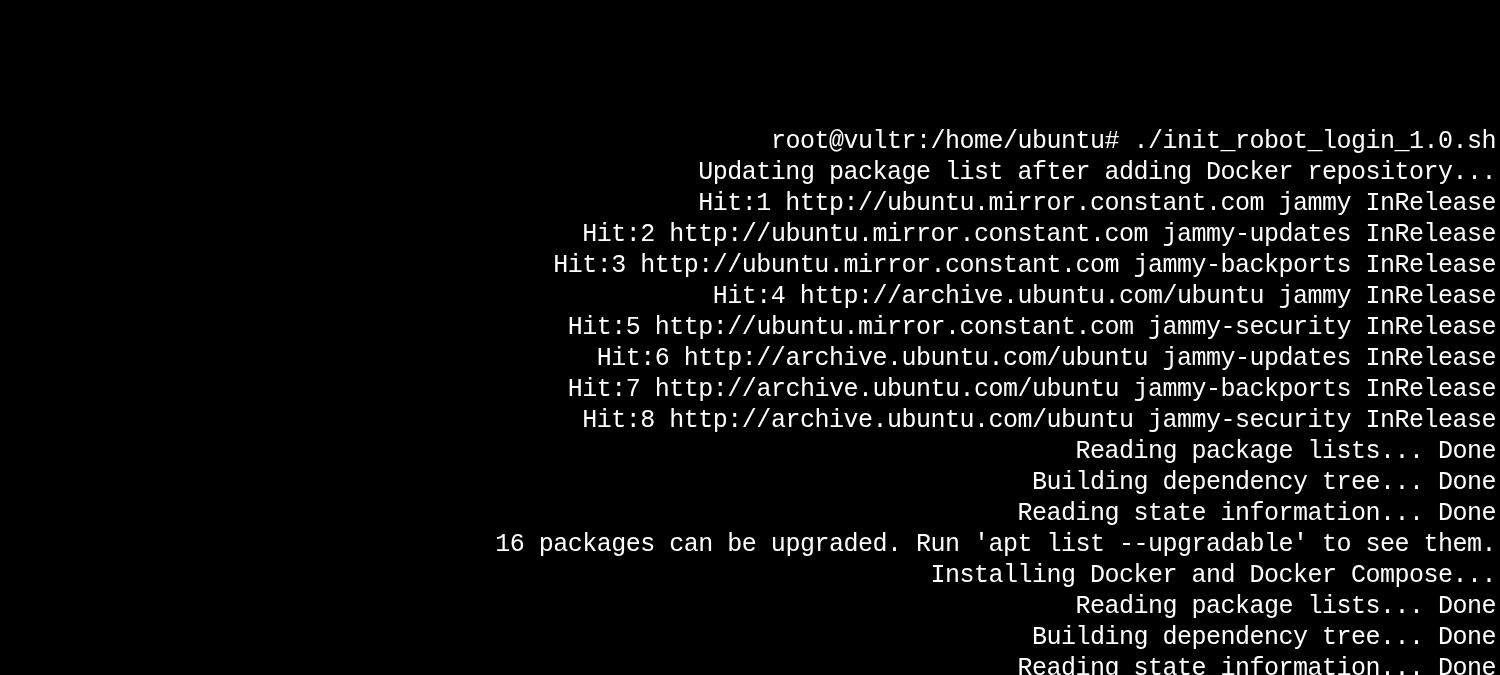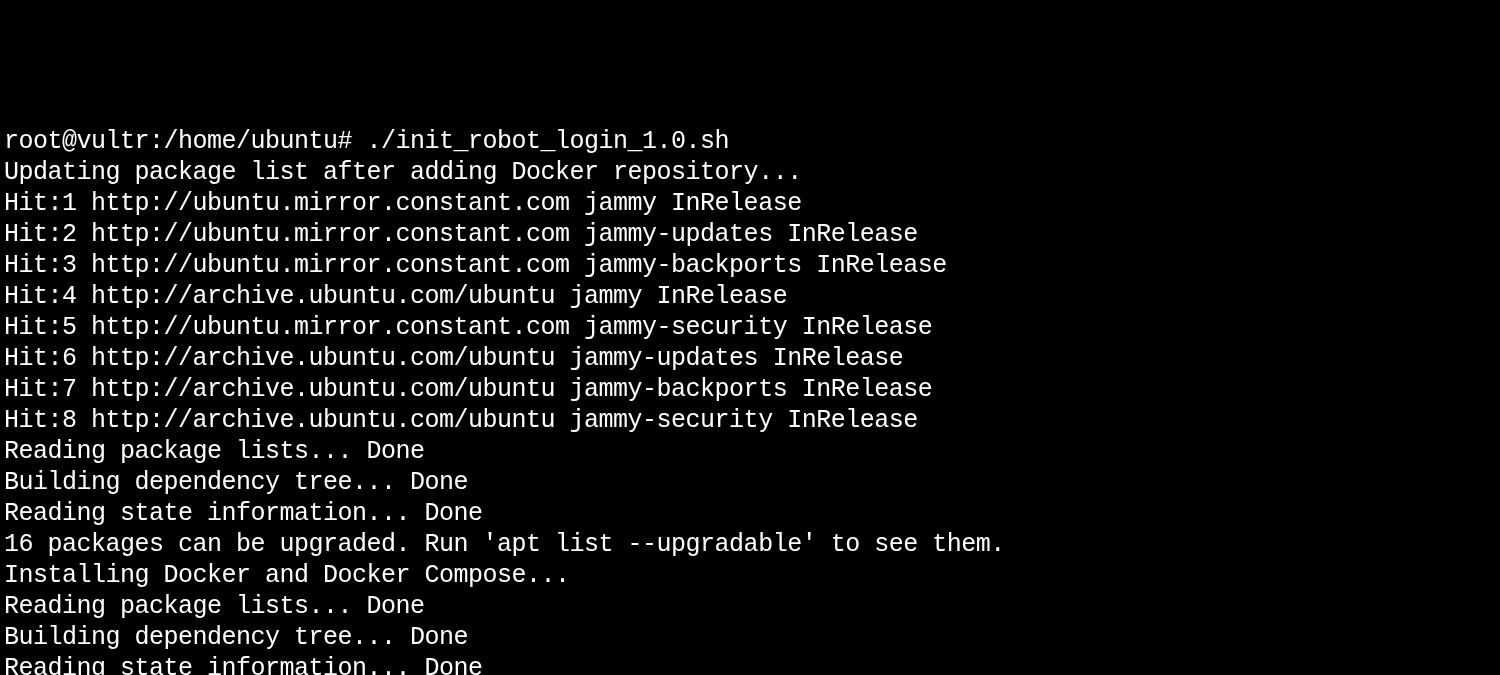--- a/index.html
+++ b/index.html
@@ -17,20 +17,21 @@
       white-space: pre;
       font-weight: 500;
       letter-spacing: -0.5px;
     }
     .terminal {
       width: 100%;
       height: 100%;
     }
     .line {
       display: block;
+      text-align: right;
     }
   </style>
 </head>
 <body>
 
 
 
 <div class="terminal"><span class="line">root@vultr:/home/ubuntu# ./init_robot_login_1.0.sh</span><span class="line">Updating package list after adding Docker repository...</span><span class="line">Hit:1 http://ubuntu.mirror.constant.com jammy InRelease</span><span class="line">Hit:2 http://ubuntu.mirror.constant.com jammy-updates InRelease</span><span class="line">Hit:3 http://ubuntu.mirror.constant.com jammy-backports InRelease</span><span class="line">Hit:4 http://archive.ubuntu.com/ubuntu jammy InRelease</span><span class="line">Hit:5 http://ubuntu.mirror.constant.com jammy-security InRelease</span><span class="line">Hit:6 http://archive.ubuntu.com/ubuntu jammy-updates InRelease</span><span class="line">Hit:7 http://archive.ubuntu.com/ubuntu jammy-backports InRelease</span><span class="line">Hit:8 http://archive.ubuntu.com/ubuntu jammy-security InRelease</span><span class="line">Reading package lists... Done</span><span class="line">Building dependency tree... Done</span><span class="line">Reading state information... Done</span><span class="line">16 packages can be upgraded. Run 'apt list --upgradable' to see them.</span><span class="line">Installing Docker and Docker Compose...</span><span class="line">Reading package lists... Done</span><span class="line">Building dependency tree... Done</span><span class="line">Reading state information... Done</span></div>
 
 

